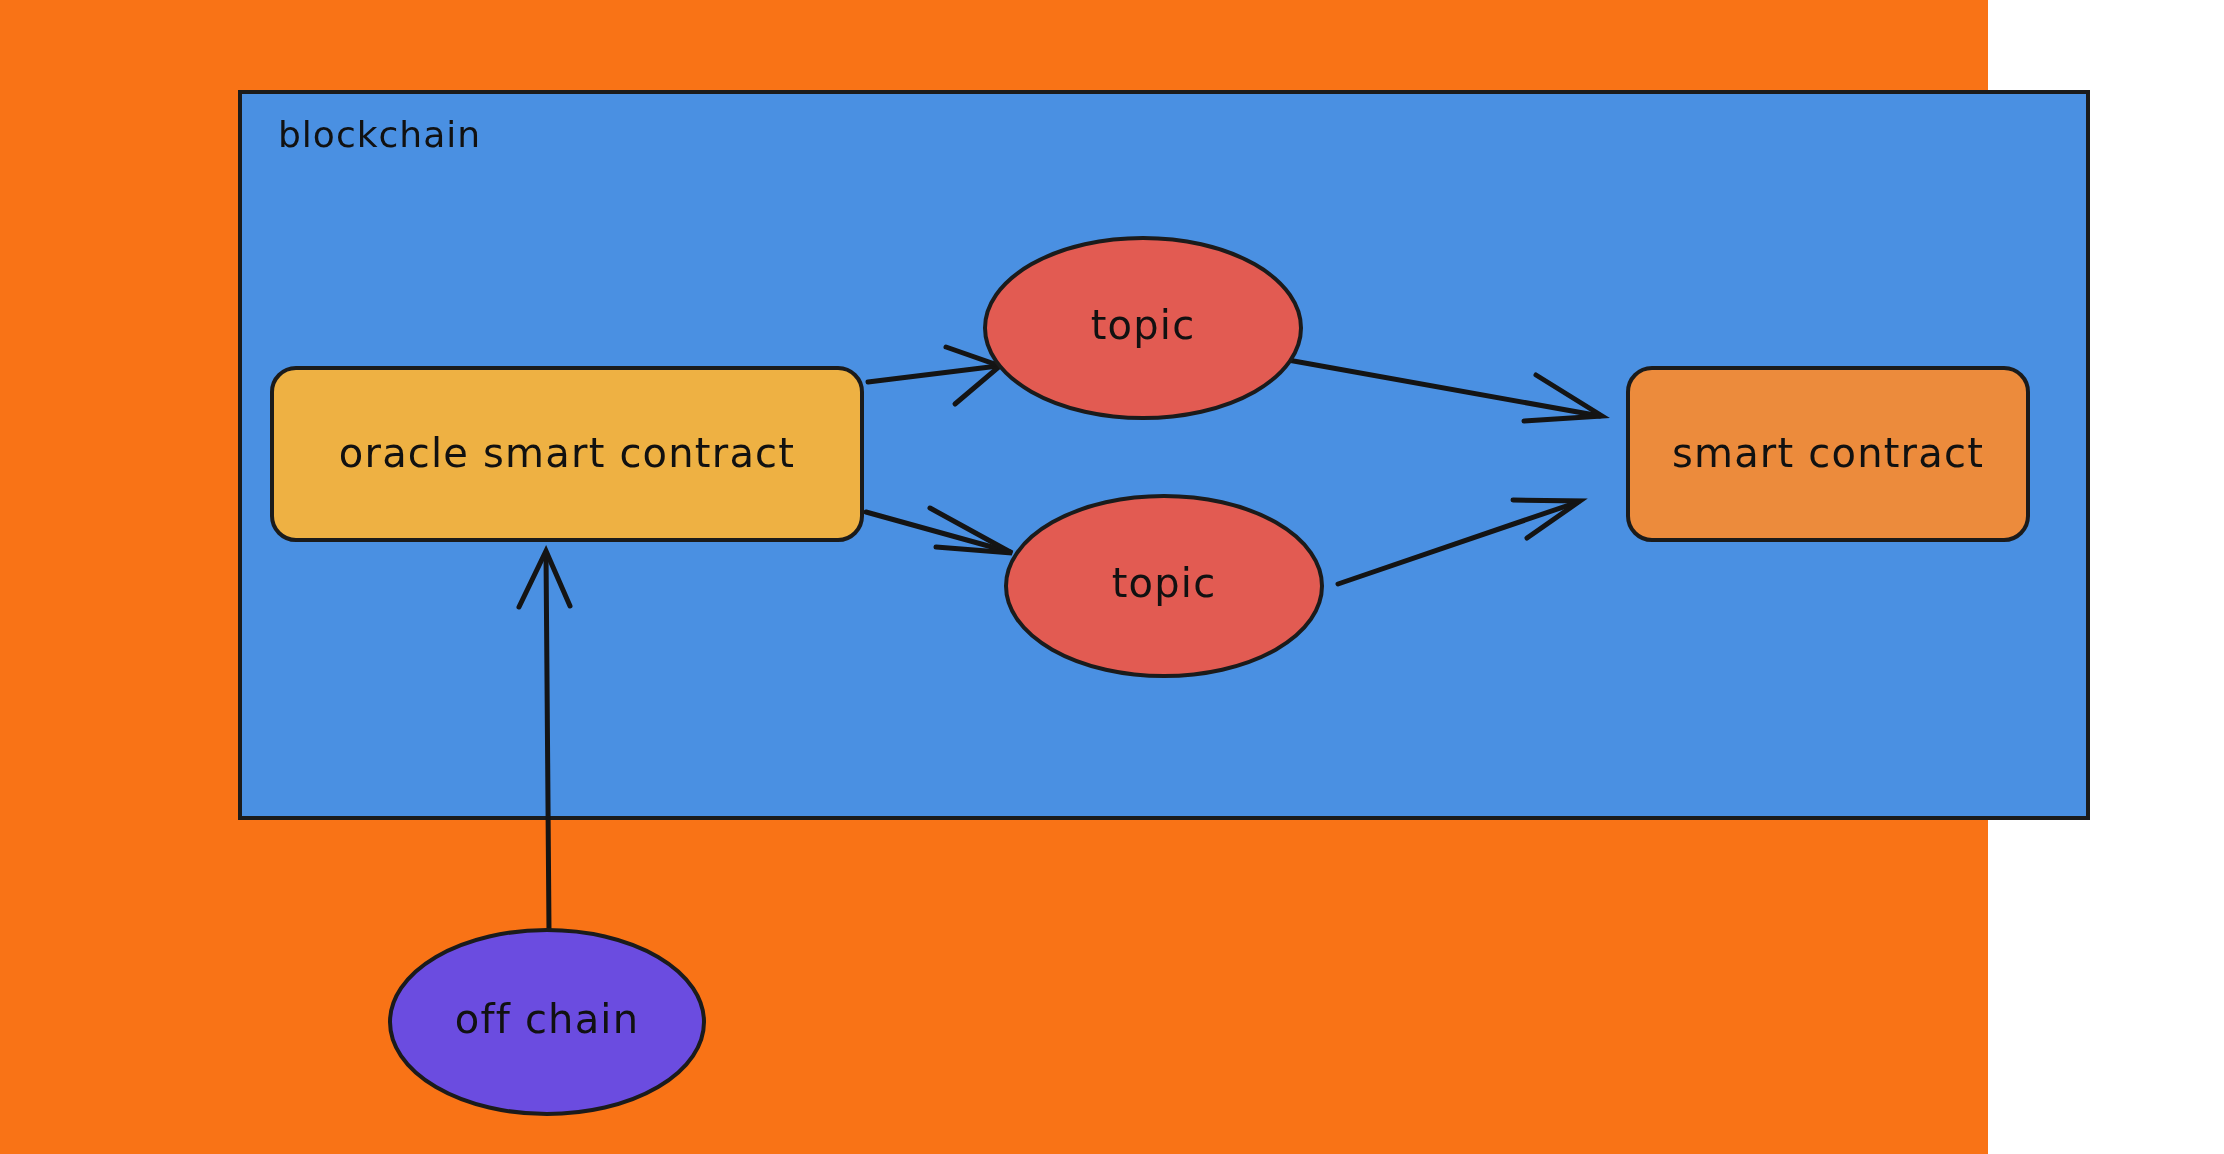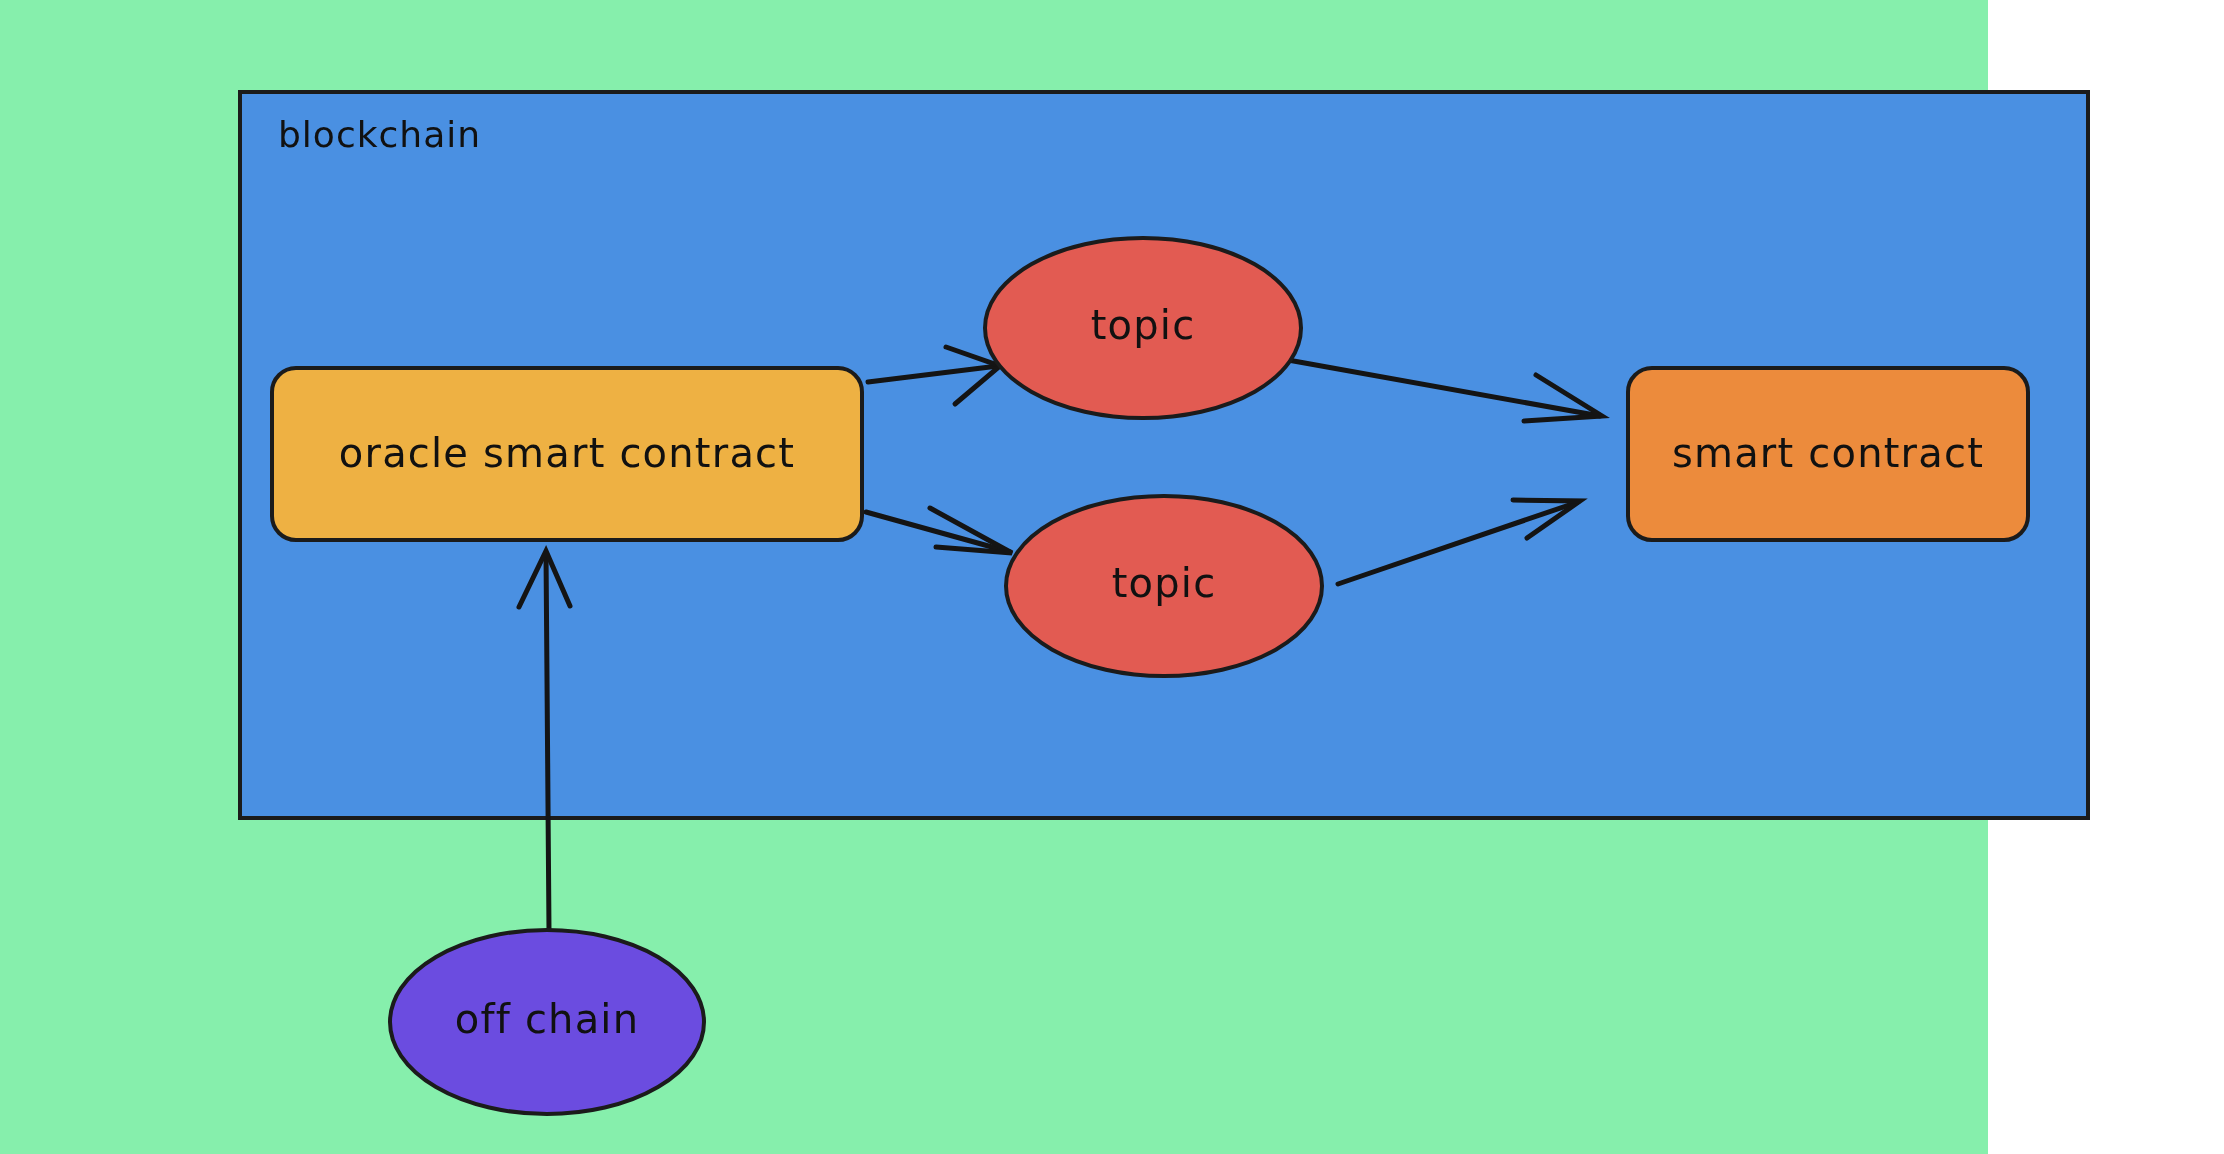--- a/index.html
+++ b/index.html
@@ -11,21 +11,21 @@
   body {
     width: 2224px;
     height: 1154px;
     overflow: hidden;
     font-family: "DejaVu Sans", sans-serif;
   }
   #canvas {
     position: relative;
     width: 1988px;
     height: 1154px;
-    background: #86efac;
+    background: #f97316;
   }
   #scene {
     position: absolute;
     inset: 0;
     width: 2224px;
     height: 1154px;
   }
   .node-label {
     font-family: "DejaVu Sans", sans-serif;
     font-size: 40px;

